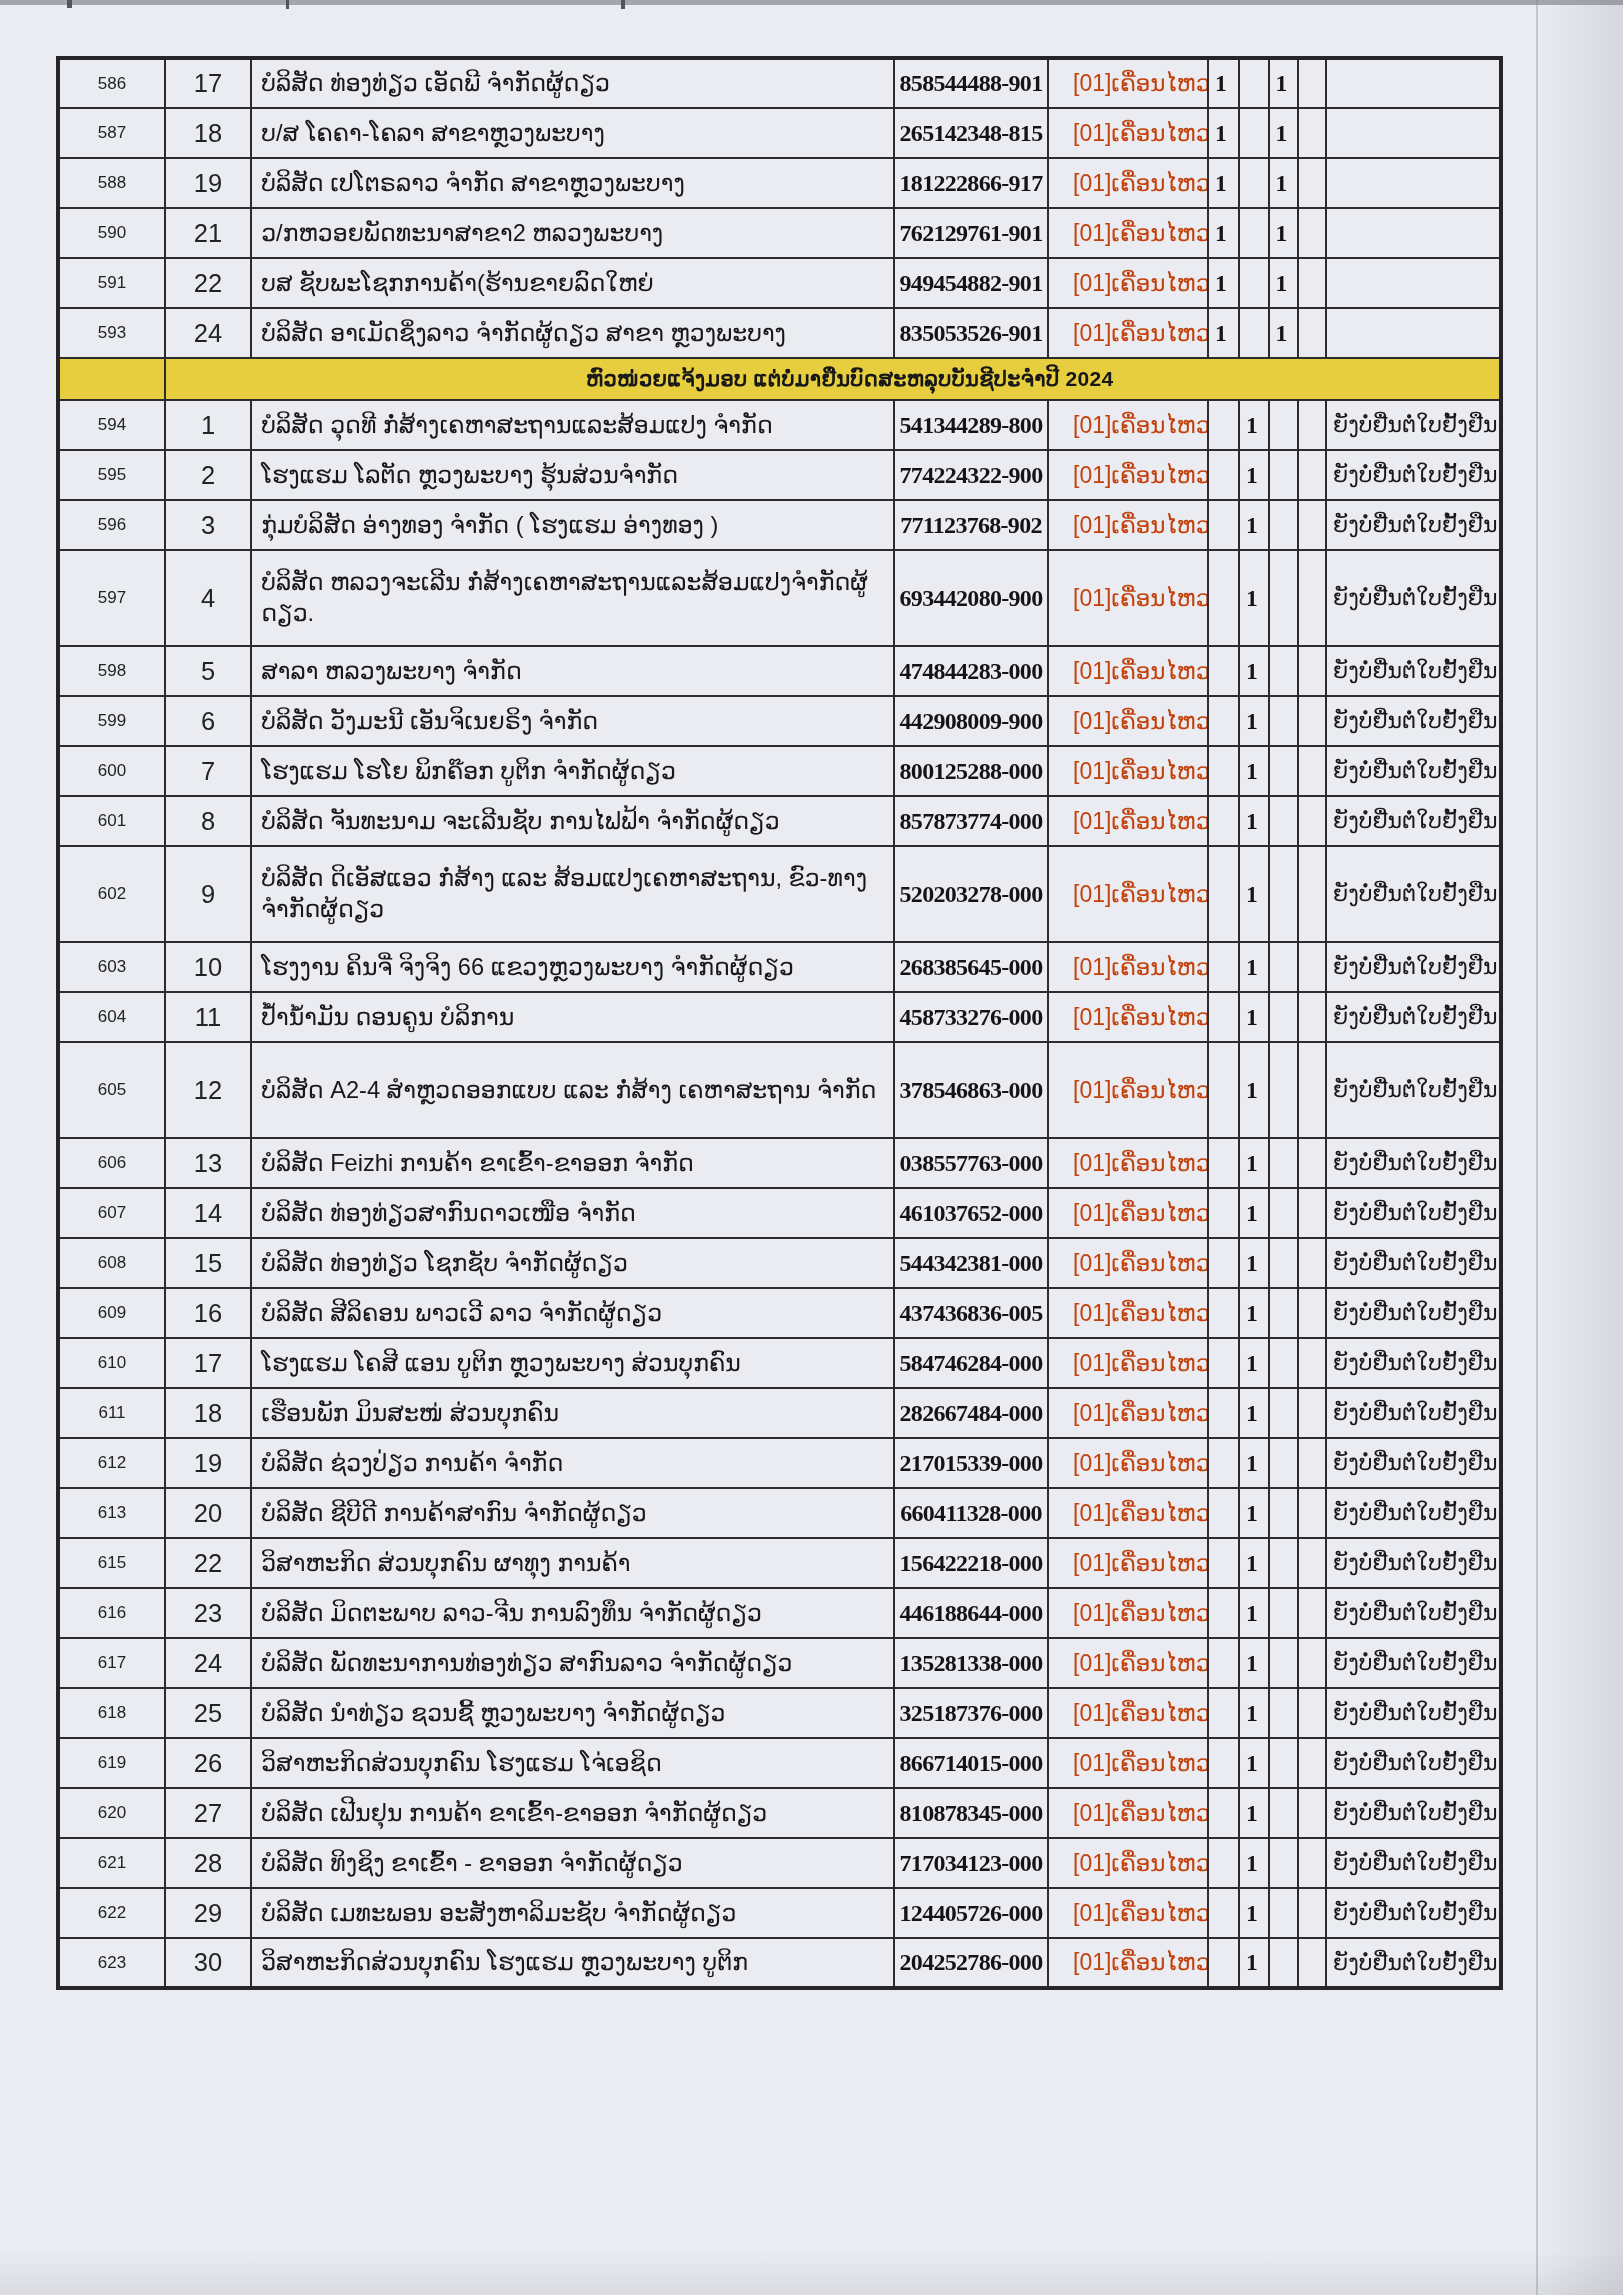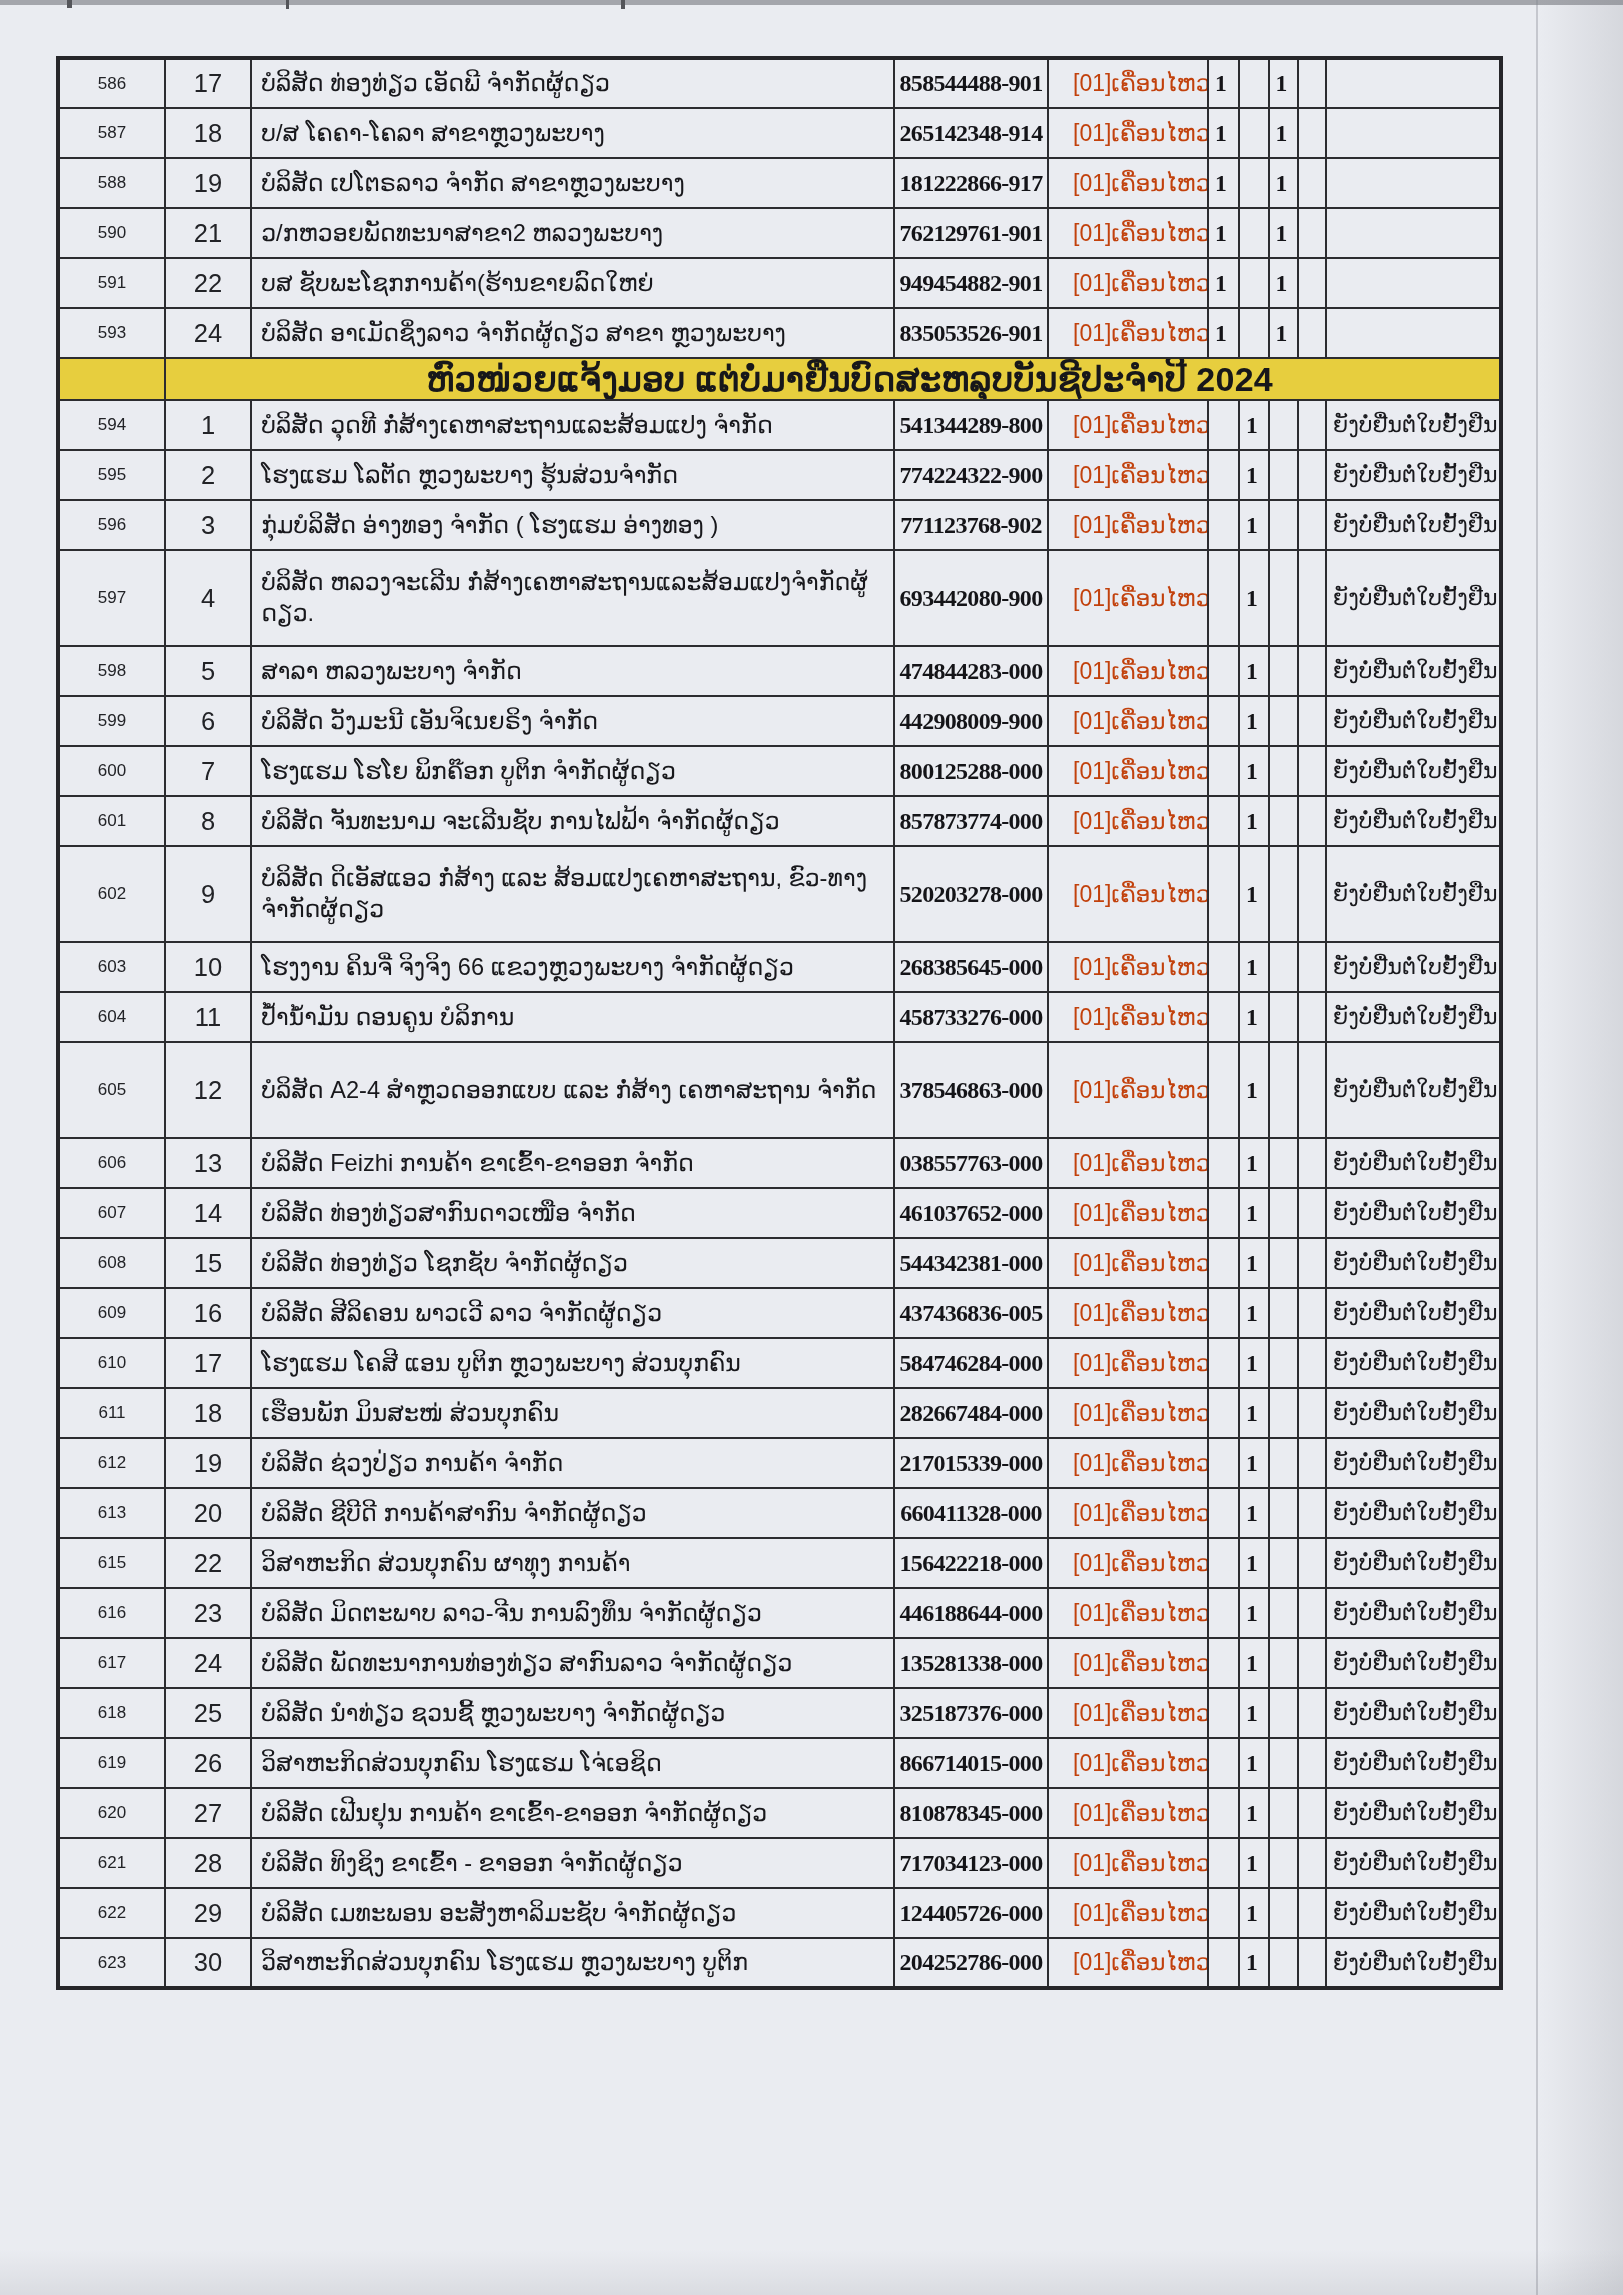--- a/index.html
+++ b/index.html
@@ -90,21 +90,21 @@
     font-size:22px;
     padding-left:6.5px;
     color:#18181c;
     white-space:nowrap;
   }
   tr.section-row td{
     background:#e7ce3e;
   }
   td.sec-title{
     text-align:center;
-    font-size:34px;
+    font-size:21px;
     font-weight:bold;
     color:#17171a;
     letter-spacing:0.3px;
     padding-left:35px;
   }
 </style>
 </head>
 <body>
 
 <div class="scan-top-strip"></div>
@@ -138,21 +138,21 @@
     <td class="c-mark">1</td>
     <td class="c-mark"></td>
     <td class="c-mark">1</td>
     <td class="c-mark"></td>
     <td class="c-note"></td>
   </tr>
       <tr class="row">
     <td class="c-no">587</td>
     <td class="c-seq">18</td>
     <td class="c-name">ບ/ສ ໂຄຄາ-ໂຄລາ ສາຂາຫຼວງພະບາງ</td>
-    <td class="c-id">265142348-914</td>
+    <td class="c-id">265142348-815</td>
     <td class="c-status">[01]ເຄື່ອນໄຫວ</td>
     <td class="c-mark">1</td>
     <td class="c-mark"></td>
     <td class="c-mark">1</td>
     <td class="c-mark"></td>
     <td class="c-note"></td>
   </tr>
       <tr class="row">
     <td class="c-no">588</td>
     <td class="c-seq">19</td>

